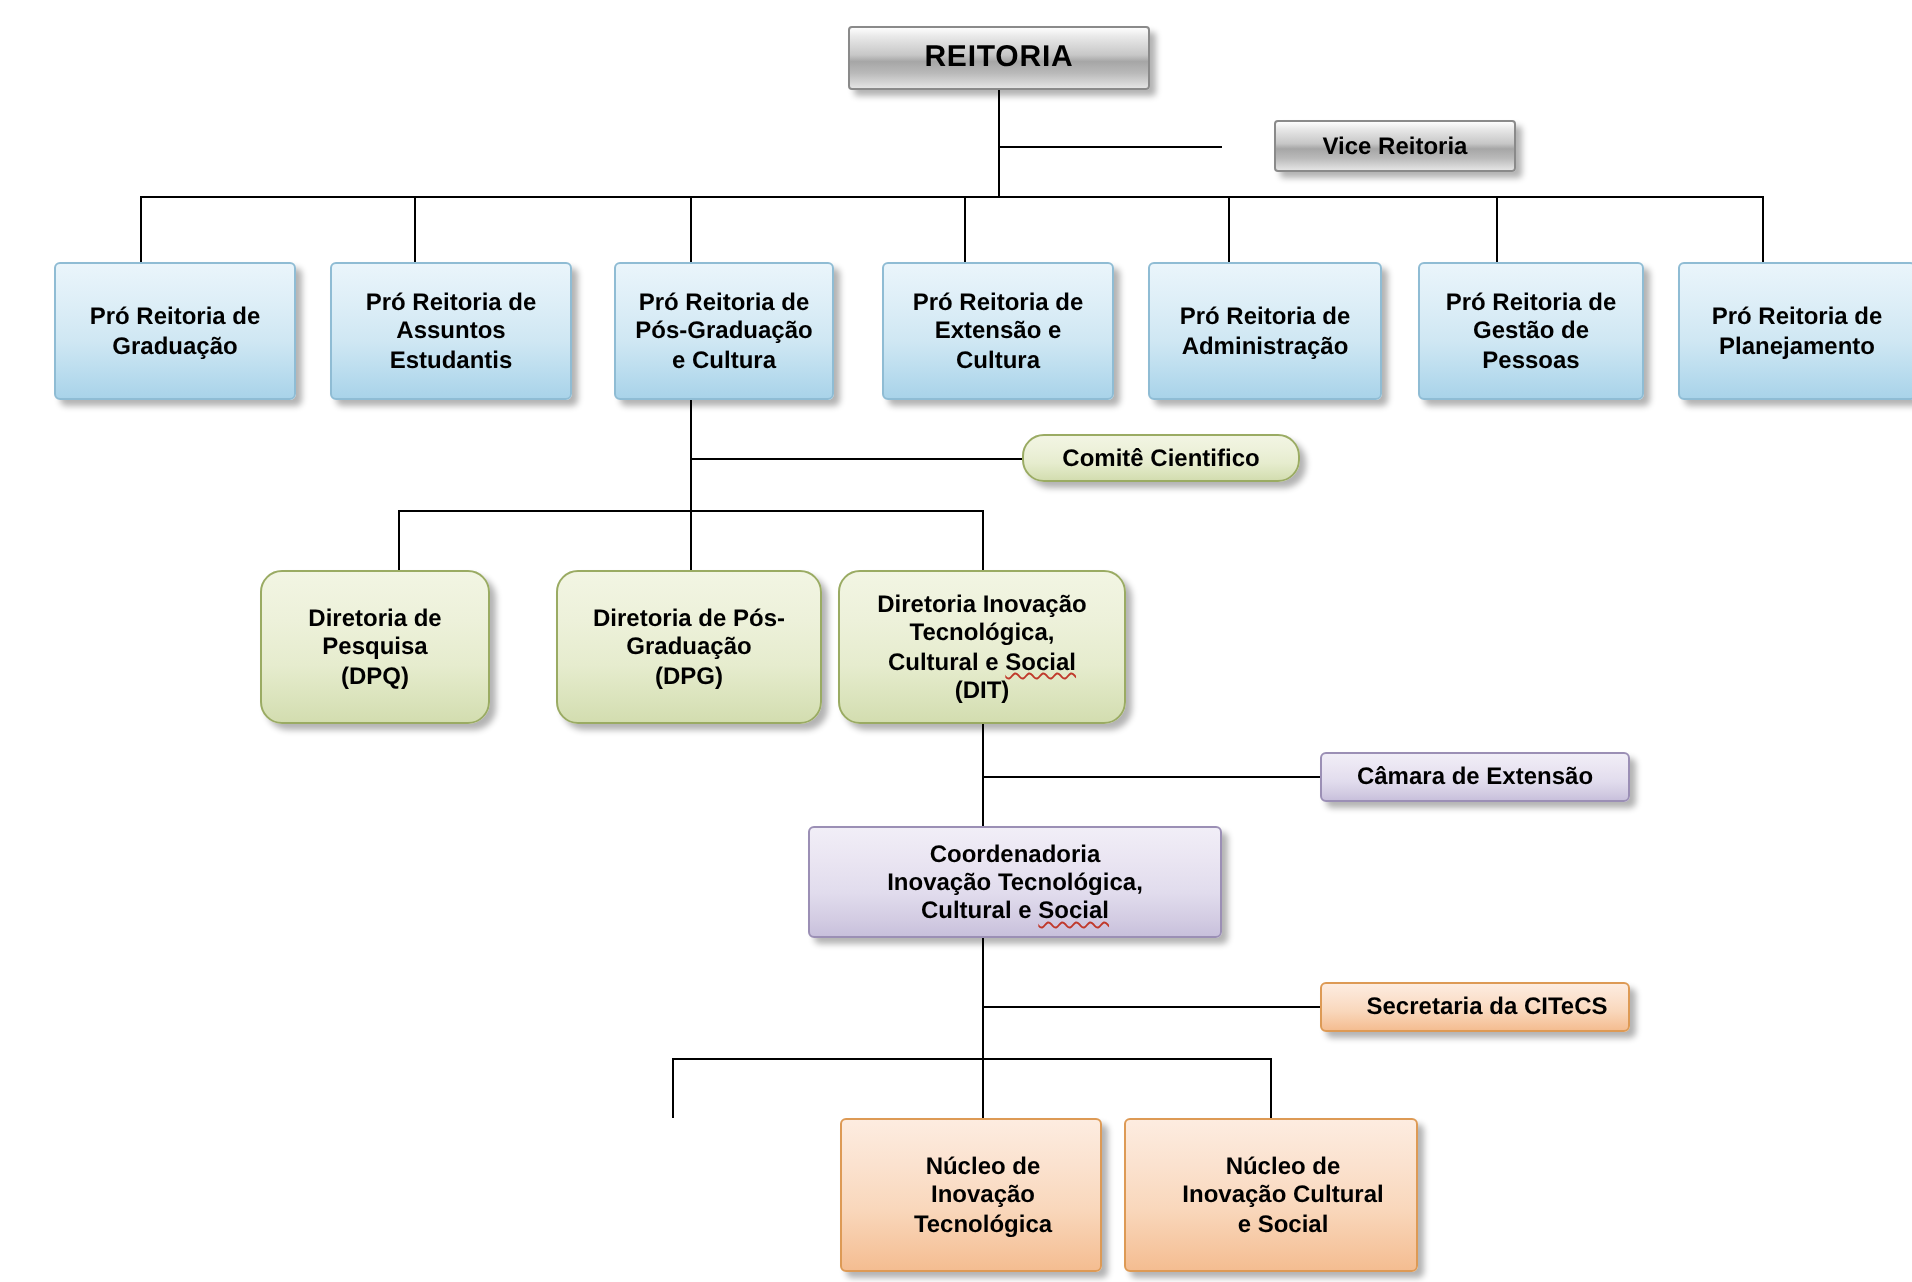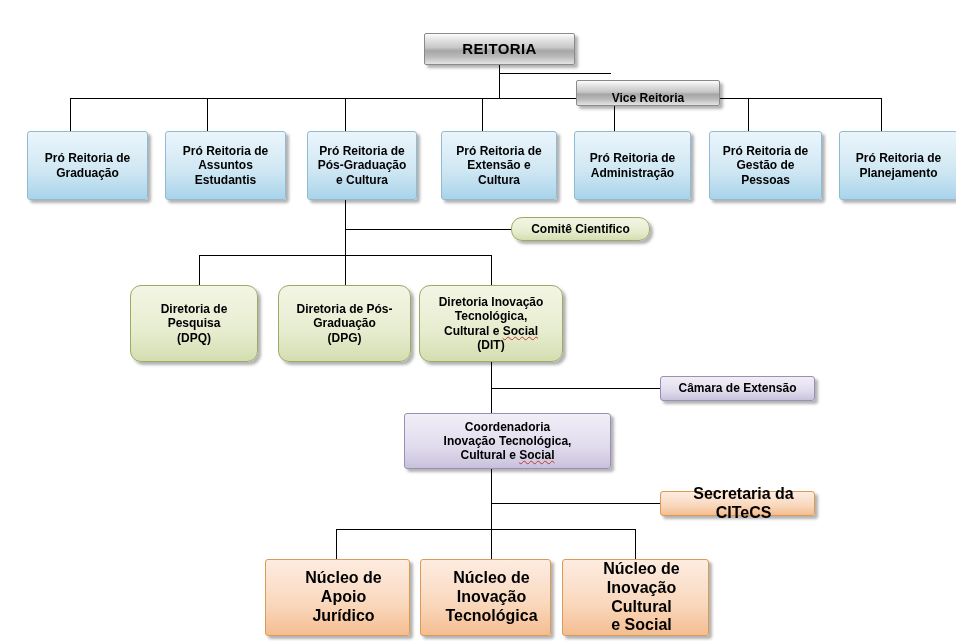--- a/index.html
+++ b/index.html
@@ -42,21 +42,20 @@
   }
   .node .lbl { display: block; width: 100%; padding: 0 3px; }
 
   
   .n-silver {
     border: 1px solid #8a8a8a;
     border-radius: 2px;
     background: linear-gradient(to bottom,
        #fdfdfd 0%, #e9e9e9 14%, #c7c7c7 45%, #a6a6a6 56%,
        #b9b9b9 75%, #d6d6d6 92%, #e4e4e4 100%);
-    margin-top: 20px;
   }
   .n-root { font-size: 15px; letter-spacing: 0.4px; }
   .n-vice { font-size: 12px; }
 
   
   .n-blue {
     border: 1px solid #8fbcd4;
     border-radius: 3px;
     background: linear-gradient(to bottom,
        #eaf5fb 0%, #ddeef7 30%, #cfe7f3 58%, #b9dcee 82%, #a9d3e9 100%);
@@ -82,21 +81,21 @@
        #f1eef7 0%, #eae5f2 30%, #e1dced 60%, #d2cbe2 86%, #c8c0dc 100%);
     font-size: 12px;
   }
 
   
   .n-orange {
     border: 1px solid #dd9a55;
     border-radius: 3px;
     background: linear-gradient(to bottom,
        #fdece0 0%, #fbe2cf 30%, #f9d7bb 60%, #f6c6a0 86%, #f4bd91 100%);
-    font-size: 16px;
+    font-size: 12px;
     padding-left: 12px;
   }
 
   
   .sq {
     text-decoration: underline;
     text-decoration-style: wavy;
     text-decoration-color: #c0392b;
     text-decoration-thickness: 1px;
     text-underline-offset: 1px;
@@ -140,21 +139,21 @@
 
   <div class="ln h" style="left:336px; top:529px; width:300px;"></div>
   <div class="ln v" style="left:336px; top:529px; height:30px;"></div>
   <div class="ln v" style="left:491px; top:529px; height:30px;"></div>
   <div class="ln v" style="left:635px; top:529px; height:30px;"></div>
 
   <div class="node n-silver n-root" style="left:424px; top:13px; width:151px; height:32px;">
     <span class="lbl">REITORIA</span>
   </div>
 
-  <div class="node n-silver n-vice" style="left:576px; top:60px; width:144px; height:26px;align-items:flex-end;">
+  <div class="node n-silver n-vice" style="left:637px; top:60px; width:121px; height:26px;">
     <span class="lbl">Vice Reitoria</span>
   </div>
 
   <div class="node n-blue" style="left:10px; top:131px; width:121px; height:69px;">
     <span class="lbl">
       <span>Pró Reitoria de</span><br>
       <span>Graduação</span>
     </span>
   </div>
 
@@ -201,21 +200,21 @@
     <span class="lbl">
       <span>Pró Reitoria de</span><br>
       <span>Planejamento</span>
     </span>
   </div>
 
   <div class="node n-green n-green-pill" style="left:511px; top:217px; width:139px; height:24px;">
     <span class="lbl">Comitê Cientifico</span>
   </div>
 
-  <div class="node n-green" style="left:130px; top:285px; width:128px; height:77px;">
+  <div class="node n-green" style="left:130px; top:285px; width:115px; height:77px;">
     <span class="lbl">
       <span>Diretoria de</span><br>
       <span>Pesquisa</span><br>
       <span>(DPQ)</span>
     </span>
   </div>
 
   <div class="node n-green" style="left:278px; top:285px; width:133px; height:77px;">
     <span class="lbl">
       <span>Diretoria de Pós-</span><br>
@@ -242,26 +241,20 @@
       <span>Coordenadoria</span><br>
       <span>Inovação Tecnológica,</span><br>
       <span>Cultural e </span><span class="sq">Social</span>
     </span>
   </div>
 
   <div class="node n-orange" style="left:660px; top:491px; width:155px; height:25px;">
     <span class="lbl">Secretaria da CITeCS</span>
   </div>
 
-  <div class="node n-orange" style="left:265px; top:559px; width:145px; height:77px;">
-    <span class="lbl">
-      <span>Núcleo de Apoio</span><br>
-      <span>Jurídico</span>
-    </span>
-  </div>
 
   <div class="node n-orange" style="left:420px; top:559px; width:131px; height:77px;">
     <span class="lbl">
       <span>Núcleo de</span><br>
       <span>Inovação</span><br>
       <span>Tecnológica</span>
     </span>
   </div>
 
   <div class="node n-orange" style="left:562px; top:559px; width:147px; height:77px;">

